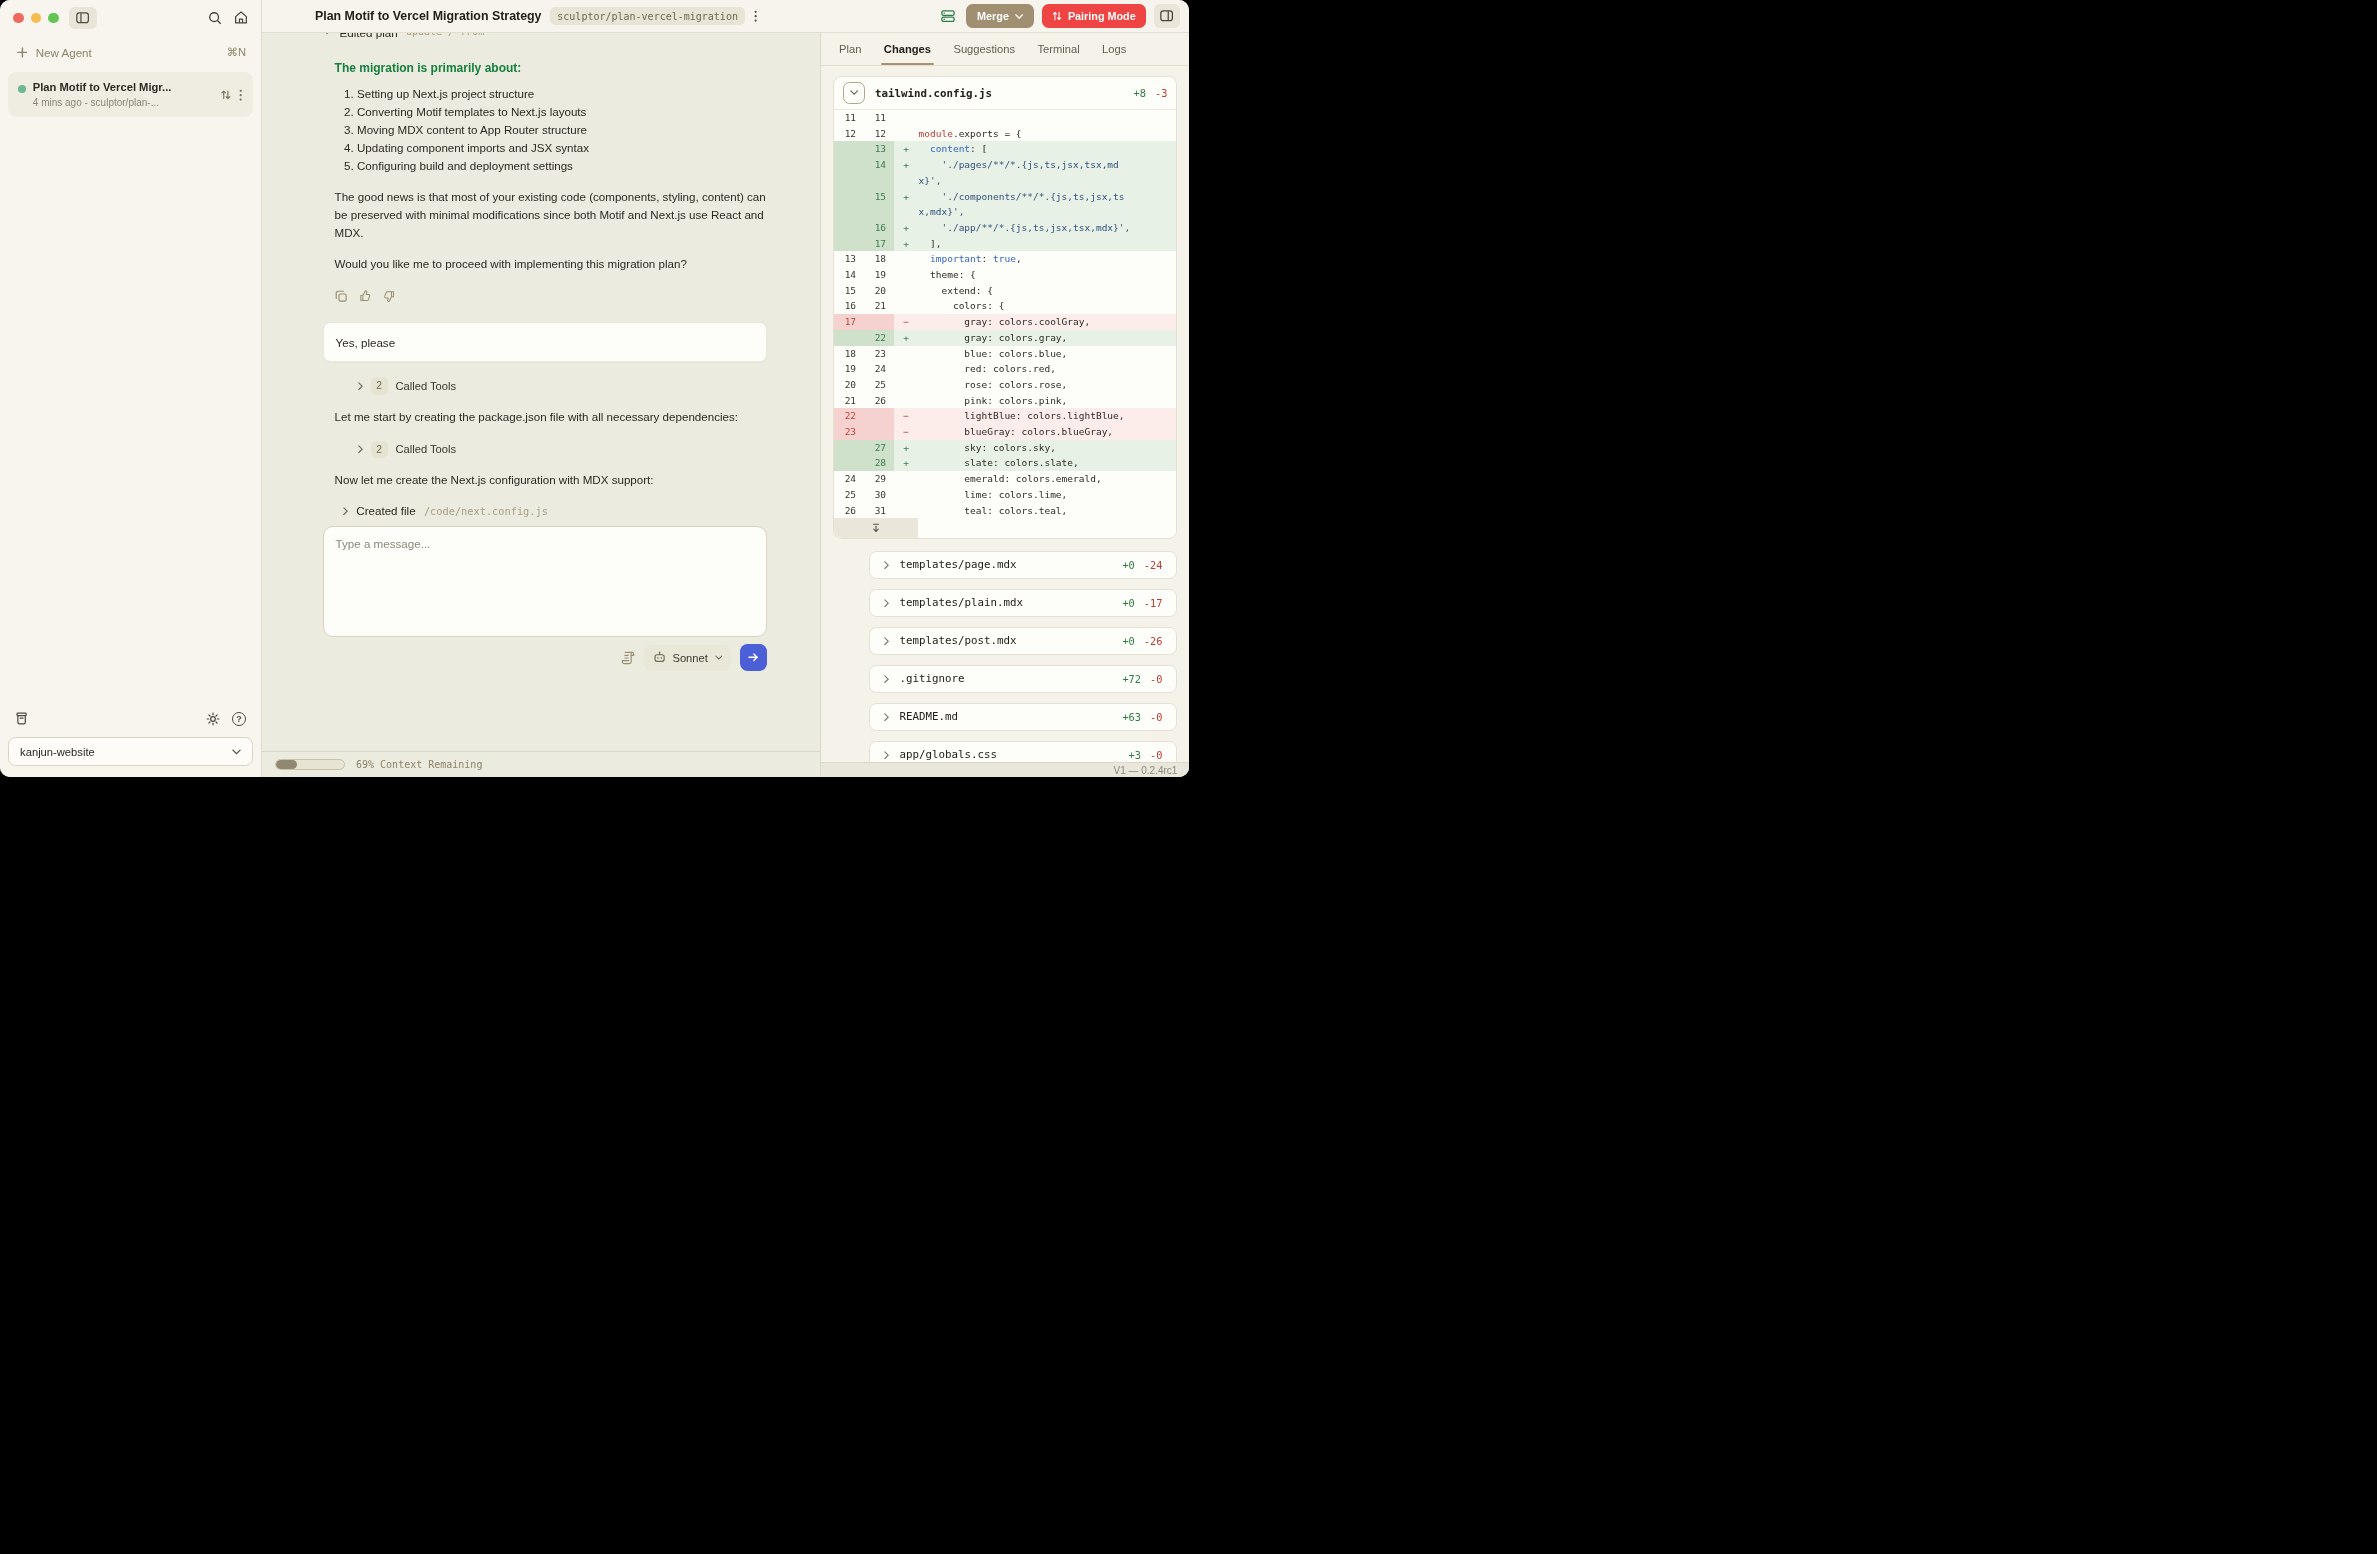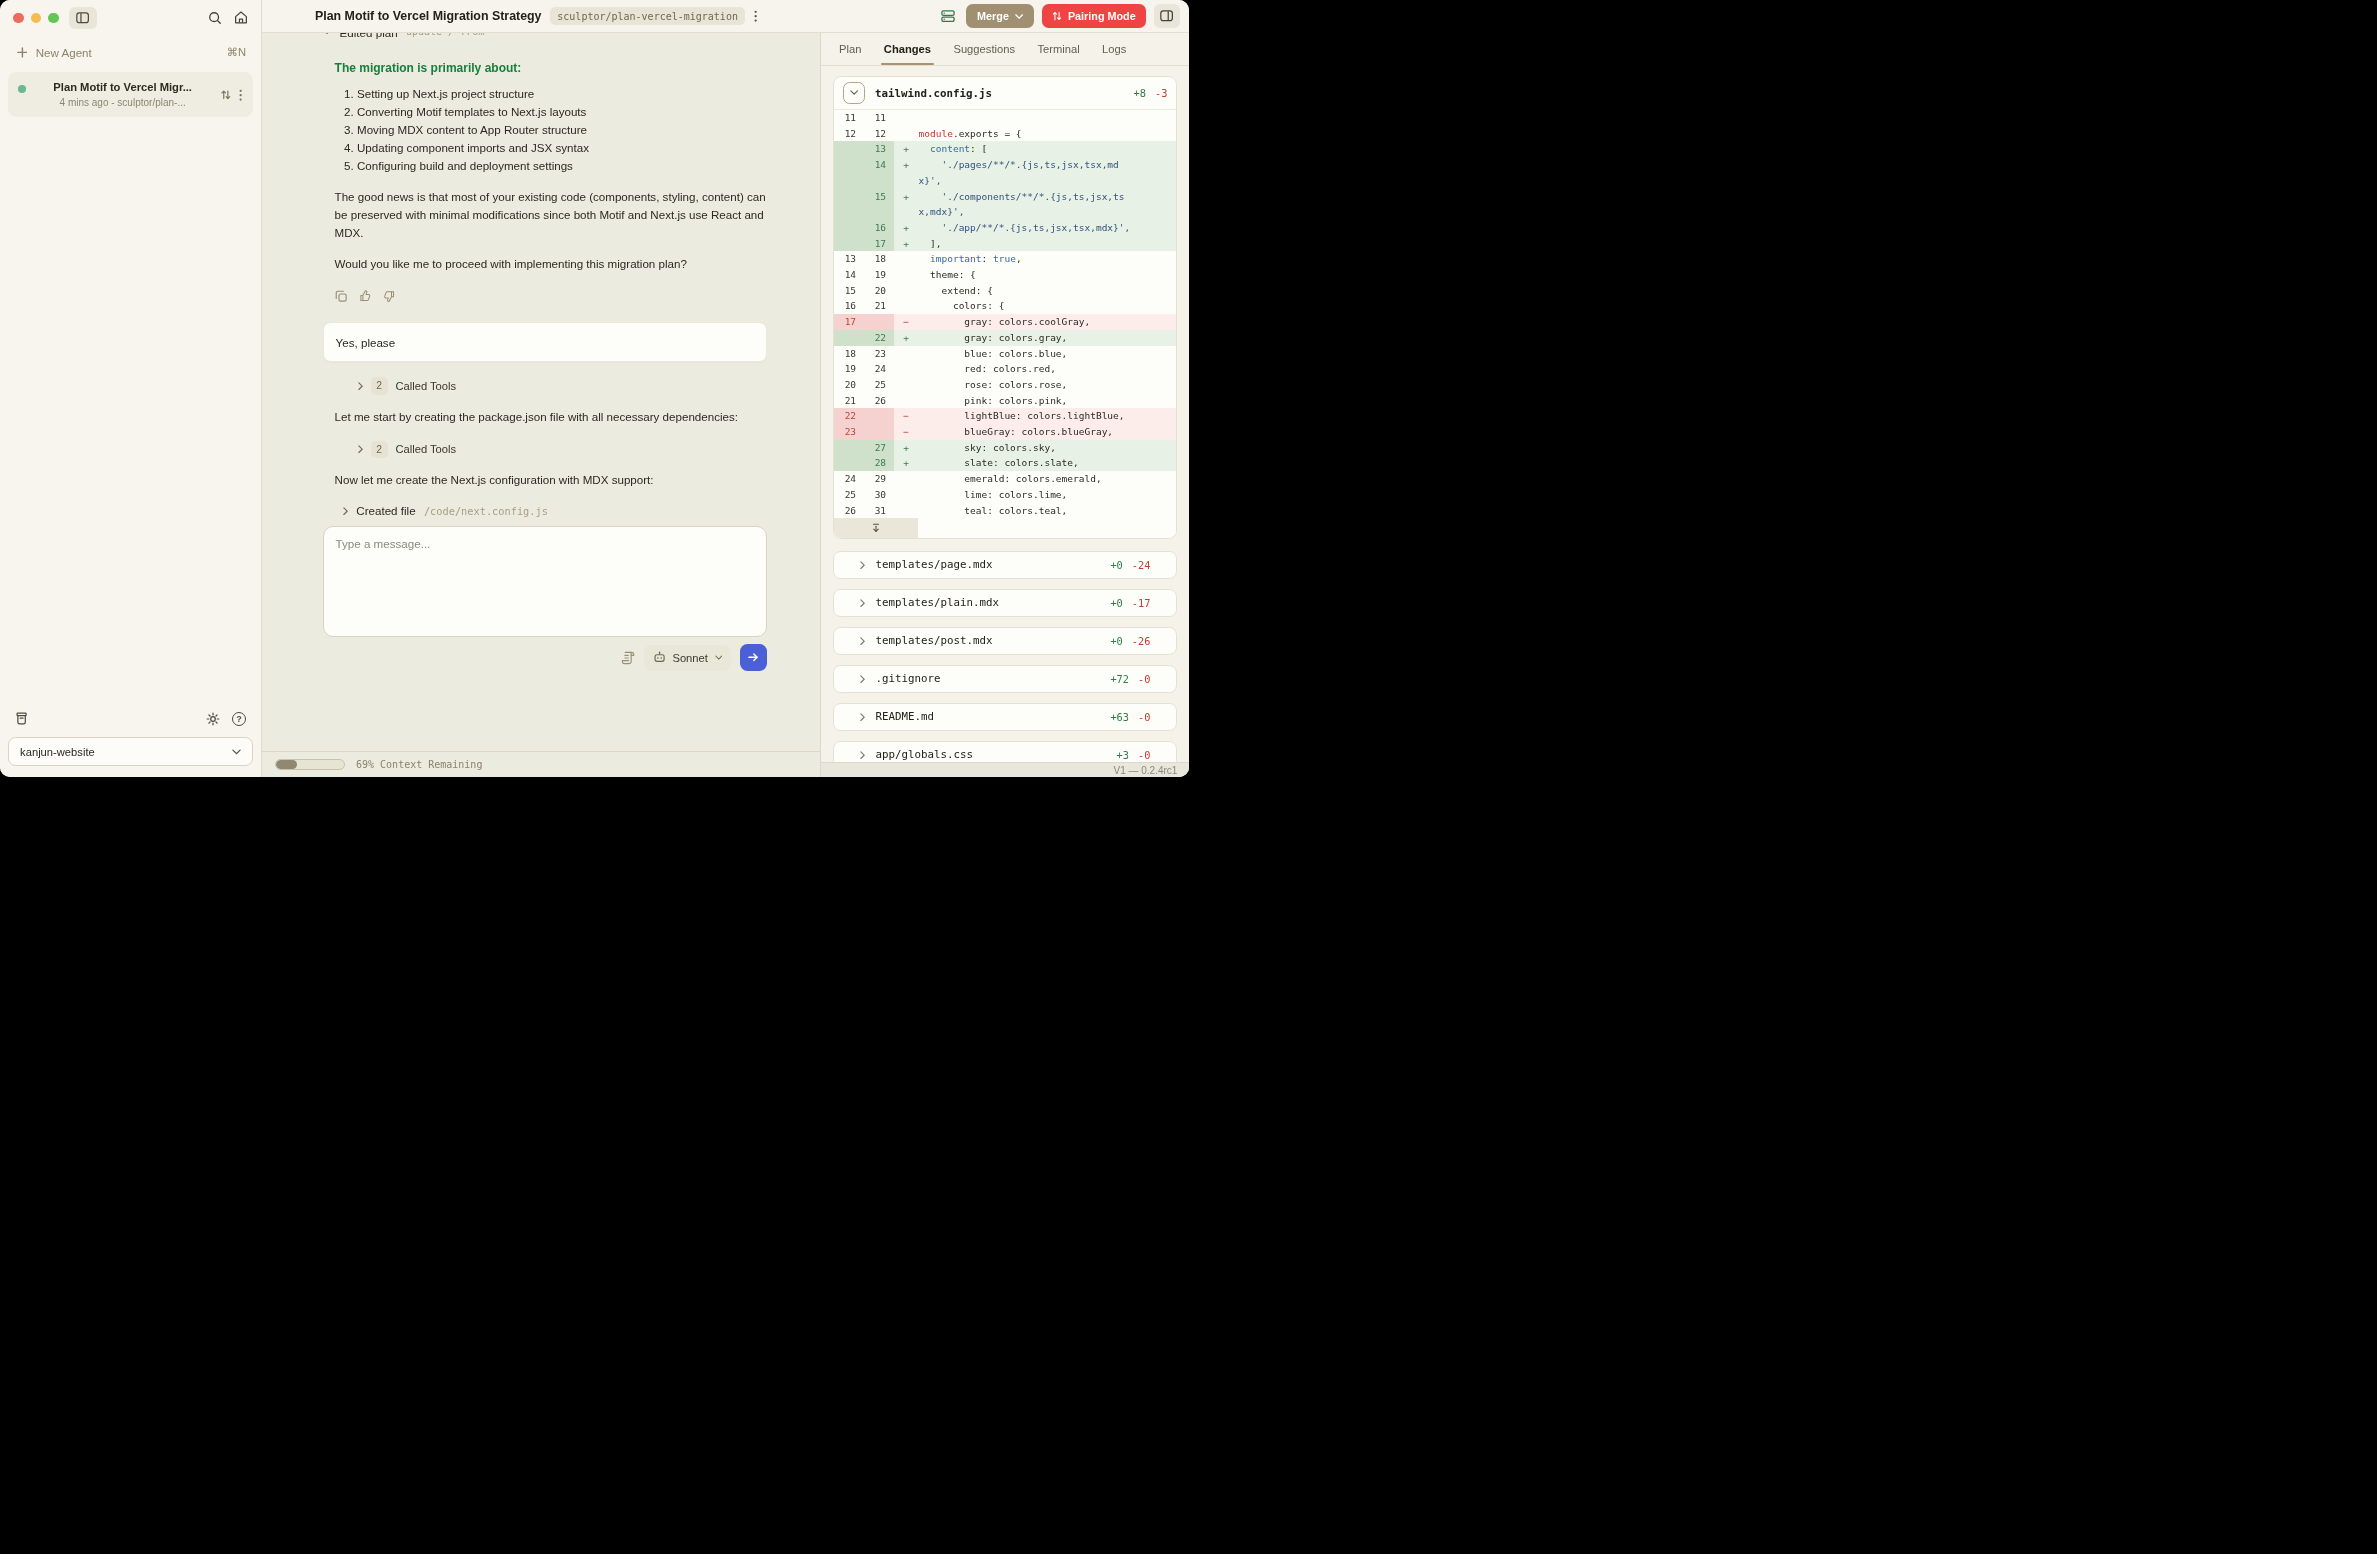--- a/index.html
+++ b/index.html
@@ -11,21 +11,21 @@
   .sidebar { width:262px; flex:none; background:#f7f5ee; border-right:0.8px solid #e0dccc; display:flex; flex-direction:column; }
   .sb-top { height:36px; display:flex; align-items:center; padding:0 13.2px; }
   .traffic { display:flex; gap:6.6px; }
   .light { width:10.8px; height:10.8px; border-radius:50%; }
   .light.red{background:#ee6a5f;} .light.yellow{background:#f5bd4f;} .light.green{background:#62c554;}
   .tgl-btn { width:28px; height:22.4px; border-radius:5.8px; background:#e9e6d9; display:flex; align-items:center; justify-content:center; color:#4d4a3e; margin-left:10px; }
   .sb-top .spacer{flex:1;}
   .sb-icon { color:#45423a; display:flex; align-items:center; margin-left:11.6px; }
   .new-agent { display:flex; align-items:center; gap:8.3px; padding:10px 15px 6.6px 16.6px; color:#8d8469; font-size:11.6px; }
   .new-agent .shortcut { margin-left:auto; font-size:11.2px; color:#8d8469; }
-  .agent-card { margin:6.6px 8.3px 0; background:#efede2; border-radius:8.3px; padding:9px 10px; display:flex; gap:23px;text-align:center; }
+  .agent-card { margin:6.6px 8.3px 0; background:#efede2; border-radius:8.3px; padding:9px 10px; display:flex; gap:7px; }
   .agent-dot { width:7.5px; height:7.5px; border-radius:50%; background:#6cb794; margin-top:4.1px; flex:none; }
   .agent-texts { flex:1; min-width:0; }
   .agent-title { font-size:11.2px; font-weight:600; color:#2c2a21; white-space:nowrap; }
   .agent-sub { font-size:10px; color:#8d8574; margin-top:4.1px; white-space:nowrap; }
   .agent-icons { display:flex; gap:8.3px; color:#7b7259; align-items:center; }
   .sb-bottom { margin-top:auto; display:flex; align-items:center; padding:6.6px 15px 3.3px; color:#4d4a3e; }
   .sb-bottom .spacer{flex:1;}
   .help-circle { width:14px; height:14px; border:1.2px solid #4d4a3e; border-radius:50%; font-size:9px; display:flex; align-items:center; justify-content:center; margin-left:11.6px; font-weight:700; }
   .workspace { margin:8.3px 8.3px 10.8px; background:#fdfcf8; border:0.8px solid #d9d4c2; border-radius:7.5px; height:29px; display:flex; align-items:center; padding:0 10.8px; font-size:11.2px; color:#2b2921; }
   .workspace .chev { margin-left:auto; color:#55524a; display:flex; }
@@ -95,21 +95,21 @@
   .cell-code { flex:1; white-space:pre-wrap; word-break:break-all; color:#2c2a22; padding-right:6.6px; }
   .diff-row.add { background:#e8f1e5; }
   .diff-row.add .cell-old, .diff-row.add .cell-new { background:#cfe0cb; color:#3c7c4c; }
   .diff-row.add .cell-sign { color:#3c7c4c; }
   .diff-row.del { background:#fcecea; }
   .diff-row.del .cell-old, .diff-row.del .cell-new { background:#f5d2cf; color:#bc453c; }
   .diff-row.del .cell-sign { color:#bc453c; }
   .tok-kw { color:#bf3a30; } .tok-prop { color:#3566bf; } .tok-str { color:#31517f; } .tok-bool { color:#3566bf; }
   .expand-row { display:flex; height:20px; background:#fdfdf9; }
   .expand-gutter { width:84px; flex:none; background:#eae7da; display:flex; align-items:center; justify-content:center; color:#55524a; }
-  .file-card { background:#fdfdf9; border:0.8px solid #e5e1d2; border-radius:7.5px; height:28px; display:flex; align-items:center; gap:10.8px; padding:0 26px; margin-top:10px; }
+  .file-card { background:#fdfdf9; border:0.8px solid #e5e1d2; border-radius:7.5px; height:28px; display:flex; align-items:center; gap:10.8px; padding:0 14px; margin-top:10px;margin-left:36px; }
   .file-card:first-of-type { margin-top:11.6px; }
   .file-card .chev { color:#7d7868; display:flex; flex:none; }
   .file-name { font-family:"DejaVu Sans Mono",monospace; font-size:10.8px; color:#23211a; }
   .file-card .diff-stats { font-size:10.3px; }
   .version-strip { height:15px; flex:none; background:#e9e7db; border-top:0.8px solid #ddd9c9; display:flex; align-items:center; justify-content:flex-end; padding:0 11.6px; font-size:10px; color:#8b887c; }
 </style>
 </head>
 <body>
 
 <div class="window">

